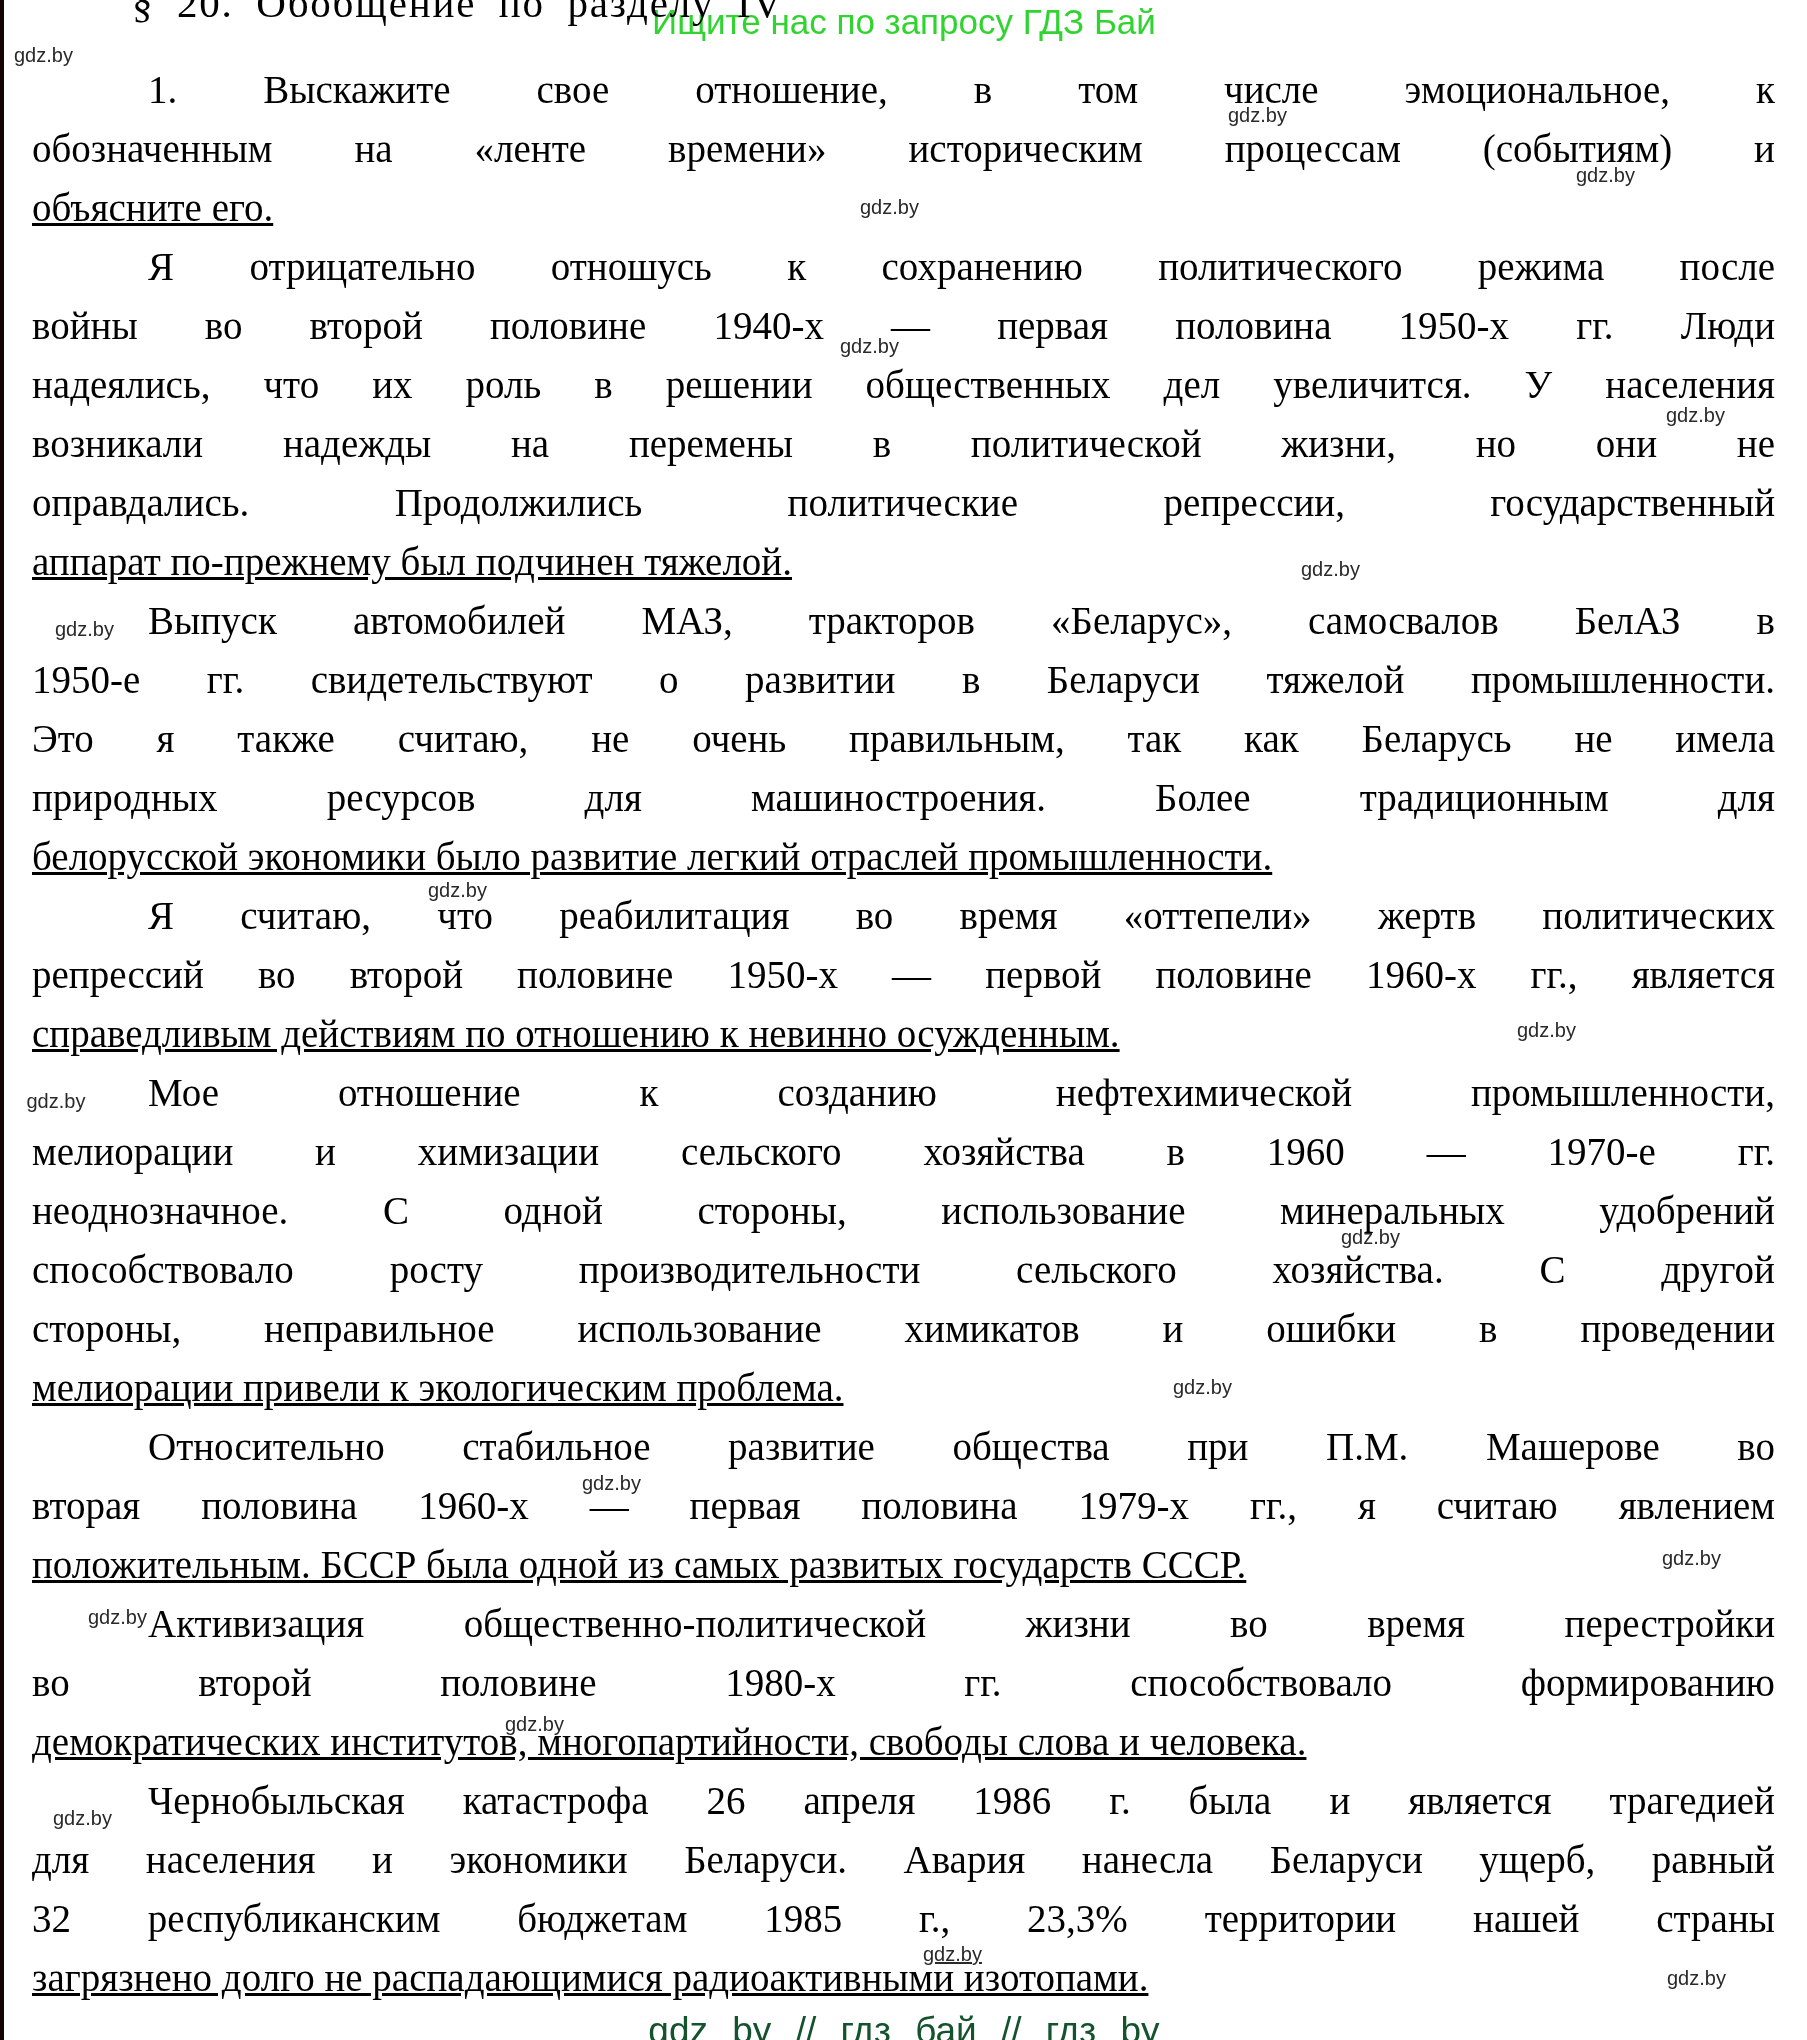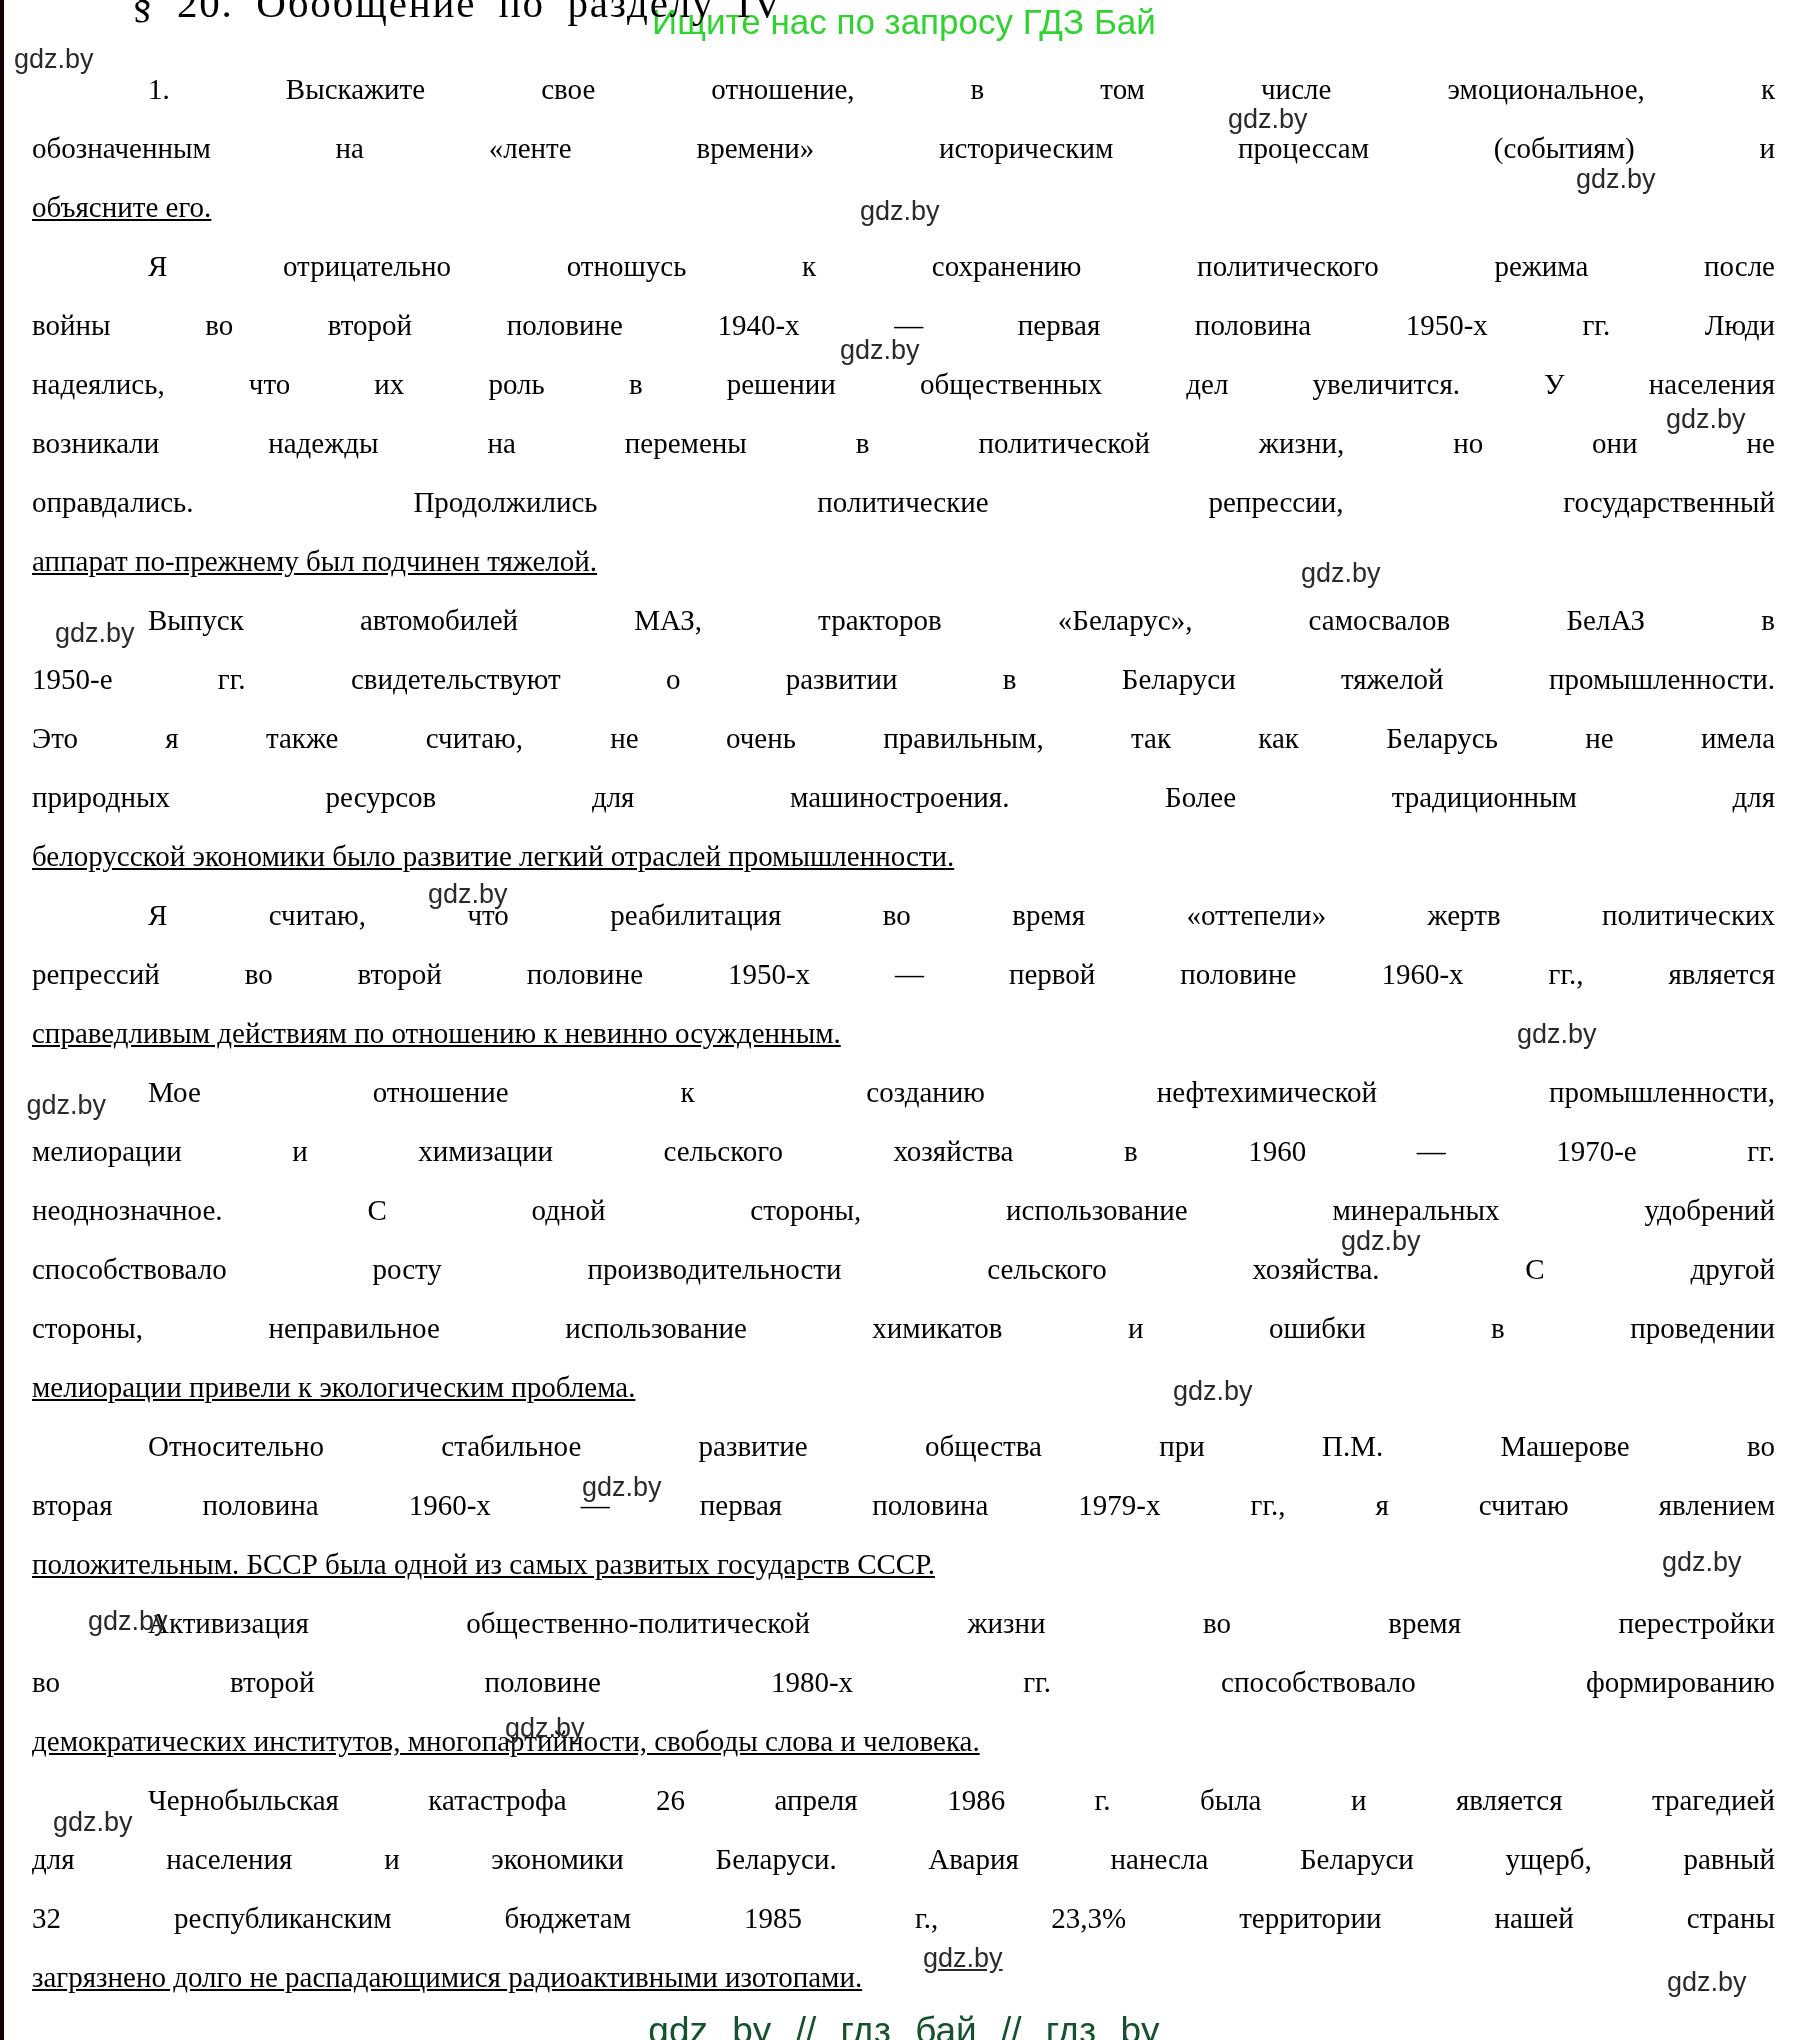--- a/index.html
+++ b/index.html
@@ -25,31 +25,31 @@
     font-size: 41px; line-height: 53px;
     letter-spacing: 1.8px; word-spacing: 10.6px;
     color: #000;
     white-space: nowrap;
   }
   .content {
     position: absolute; left: 32px; top: 60px; width: 1743px;
   }
   .line {
     height: 59px; line-height: 59px;
-    font-size: 29px; color: #000;
+    font-size: 39px; color: #000;
     text-align: justify;
     text-align-last: justify;
     text-justify: inter-word;
   }
   .line.indent { padding-left: 116px; }
   .line.last { text-align-last: left; text-decoration: underline; }
   .wm {
     position: absolute;
     font-family: "Liberation Sans", sans-serif;
-    font-size: 27px; color: #2a2a2a;
+    font-size: 20px; color: #2a2a2a;
     white-space: nowrap;
   }
   .wm.u { text-decoration: underline; }
   .footer {
     position: absolute; top: 1996px; left: 0; width: 100%;
     text-align: center;
     font-family: "Liberation Sans", sans-serif;
     font-size: 37px; color: #5a2b8f;
     word-spacing: 14px;
   }

